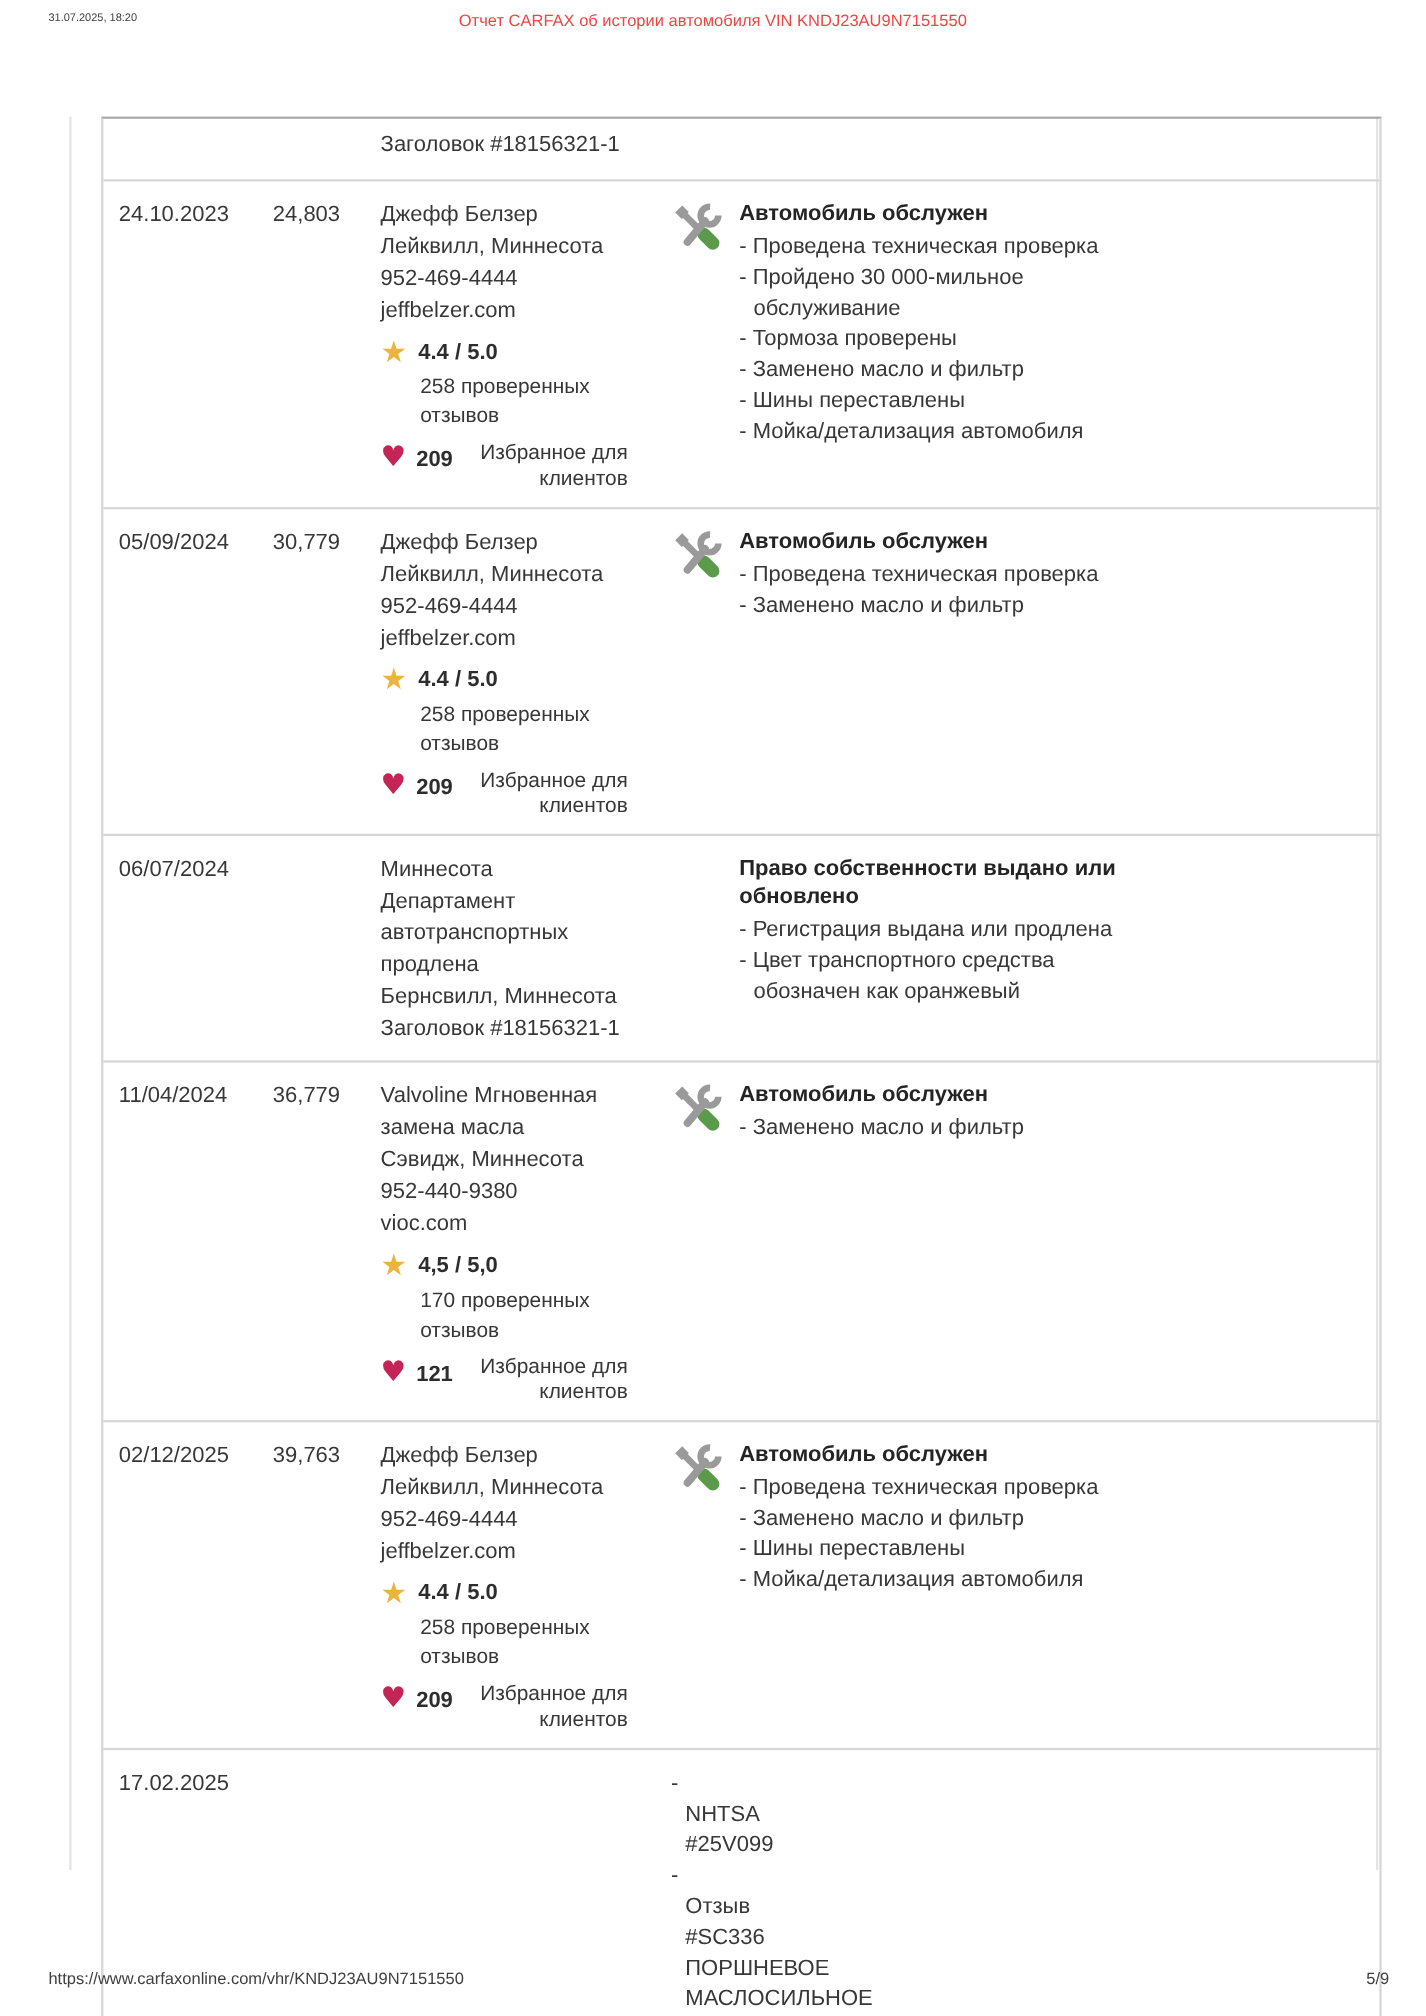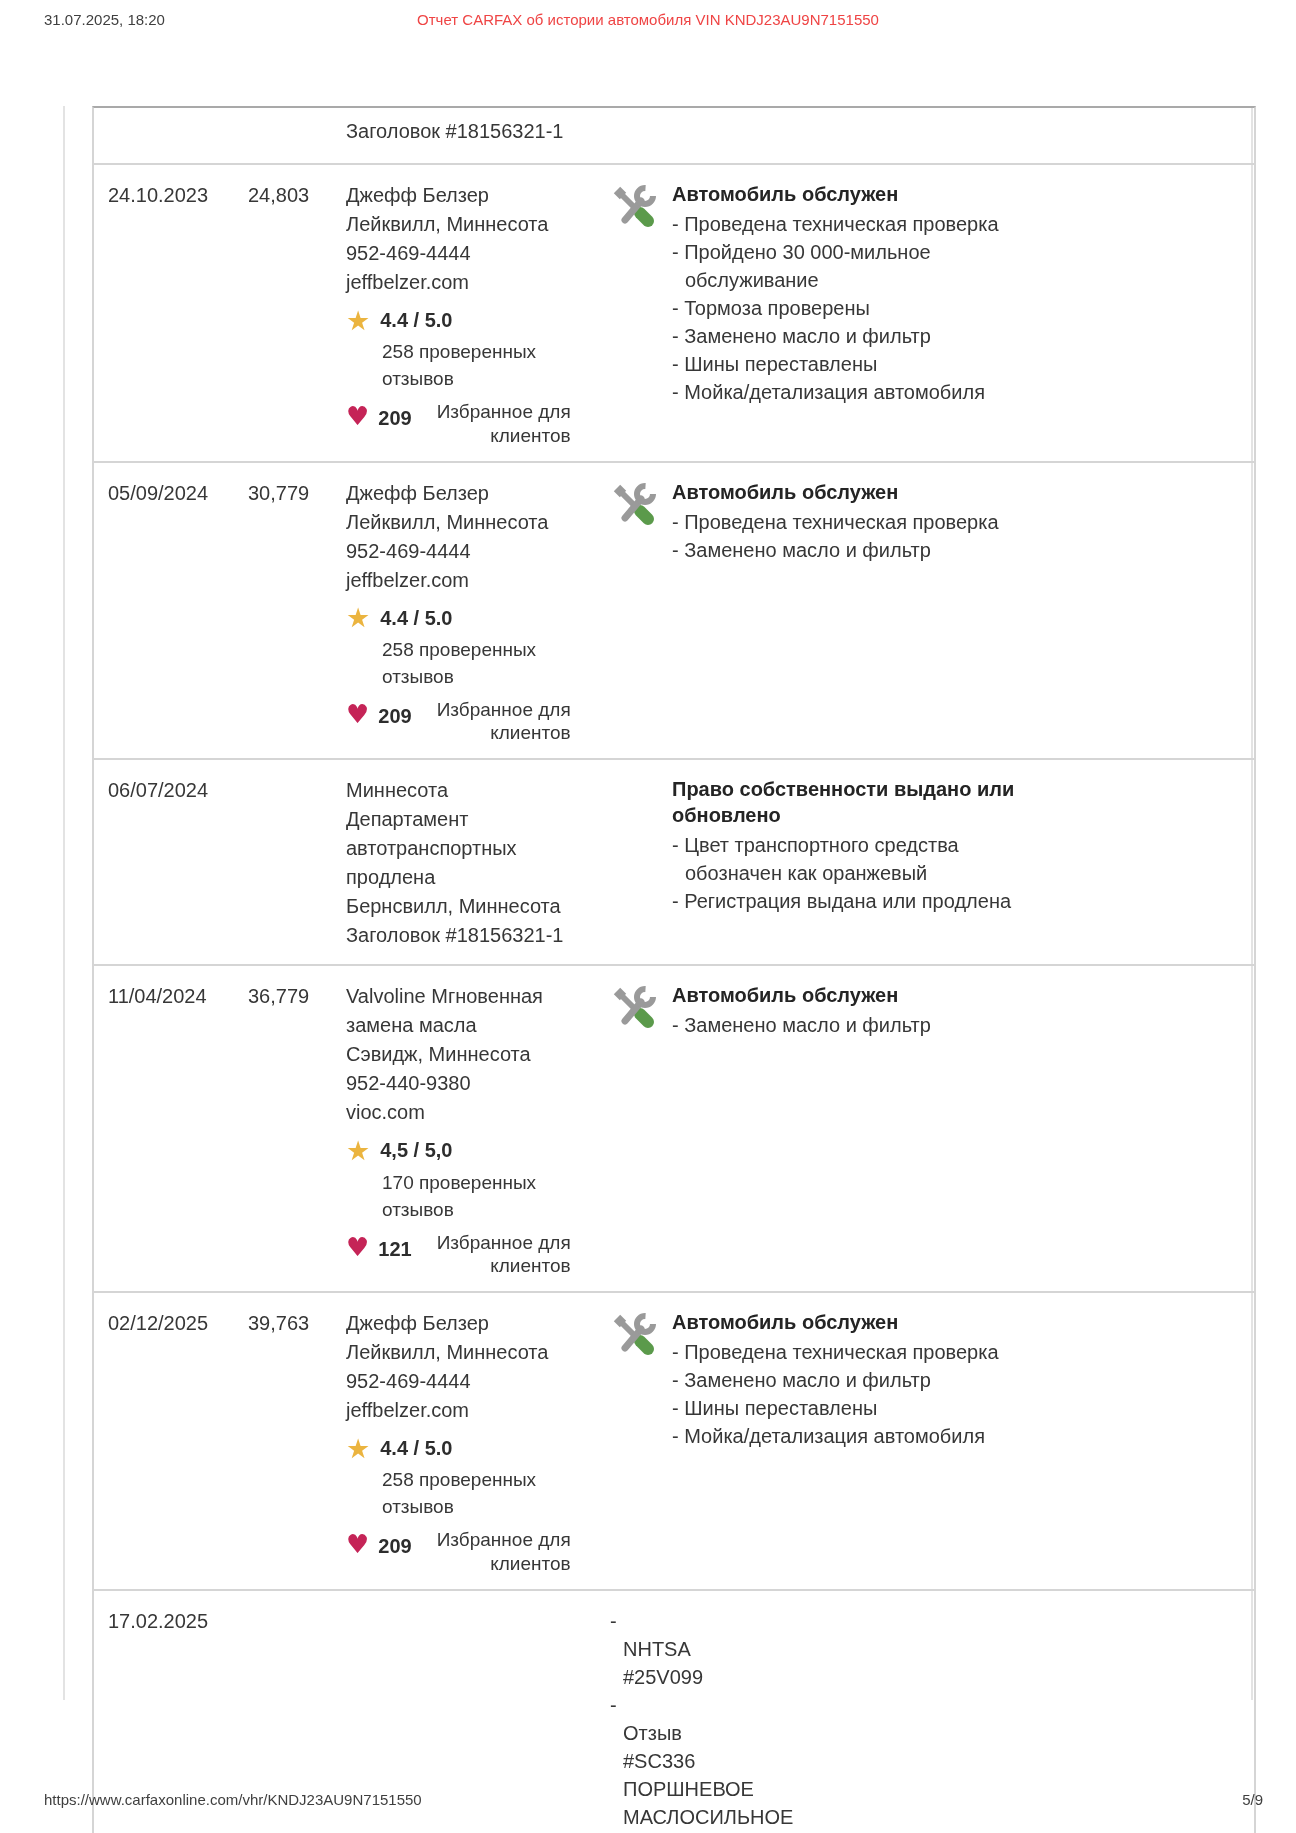--- a/index.html
+++ b/index.html
@@ -3,21 +3,21 @@
 <meta charset="utf-8">
 <title>CARFAX Report</title>
 <style>
   html,body{margin:0;padding:0;}
   body{
     width:1296px;height:1833px;position:relative;overflow:hidden;
     background:#ffffff;color:#333333;
     font-family:"Liberation Sans","DejaVu Sans",sans-serif;
   }
   
-  .print-header-datetime{position:absolute;left:44px;top:11px;font-size:15px;color:#3f3f3f;white-space:nowrap;}
+  .print-header-datetime{position:absolute;left:44px;top:11px;font-size:10px;color:#3f3f3f;white-space:nowrap;}
   .print-header-title{position:absolute;left:0;top:11px;width:100%;text-align:center;font-size:15px;color:#ef4444;}
   .print-footer-url{position:absolute;left:44px;top:1791px;font-size:15px;color:#3f3f3f;}
   .print-footer-page{position:absolute;right:33px;top:1791px;font-size:15px;color:#3f3f3f;}
 
   
   .outer-rail{position:absolute;top:106px;width:2px;height:1594px;background:#e3e3e3;}
   #outer-rail-left{left:63px;}
   #outer-rail-right{left:1251px;}
 
   
@@ -157,22 +157,22 @@
         <div class="source-line">Миннесота</div>
         <div class="source-line">Департамент</div>
         <div class="source-line">автотранспортных</div>
         <div class="source-line">продлена</div>
         <div class="source-line">Бернсвилл, Миннесота</div>
         <div class="source-line">Заголовок #18156321-1</div>
       </div>
       <div class="cell-icon"></div>
       <div class="cell-desc">
         <div class="event-title">Право собственности выдано или обновлено</div>
+        <div class="detail">Регистрация выдана или продлена</div>
         <div class="detail">Цвет транспортного средства обозначен как оранжевый</div>
-        <div class="detail">Регистрация выдана или продлена</div>
       </div>
     </div>
     <div class="t-row">
       <div class="cell-date">11/04/2024</div>
       <div class="cell-mileage">36,779</div>
       <div class="cell-source">
         <div class="source-line">Valvoline Мгновенная</div>
         <div class="source-line">замена масла</div>
         <div class="source-line">Сэвидж, Миннесота</div>
         <div class="source-line">952-440-9380</div>

